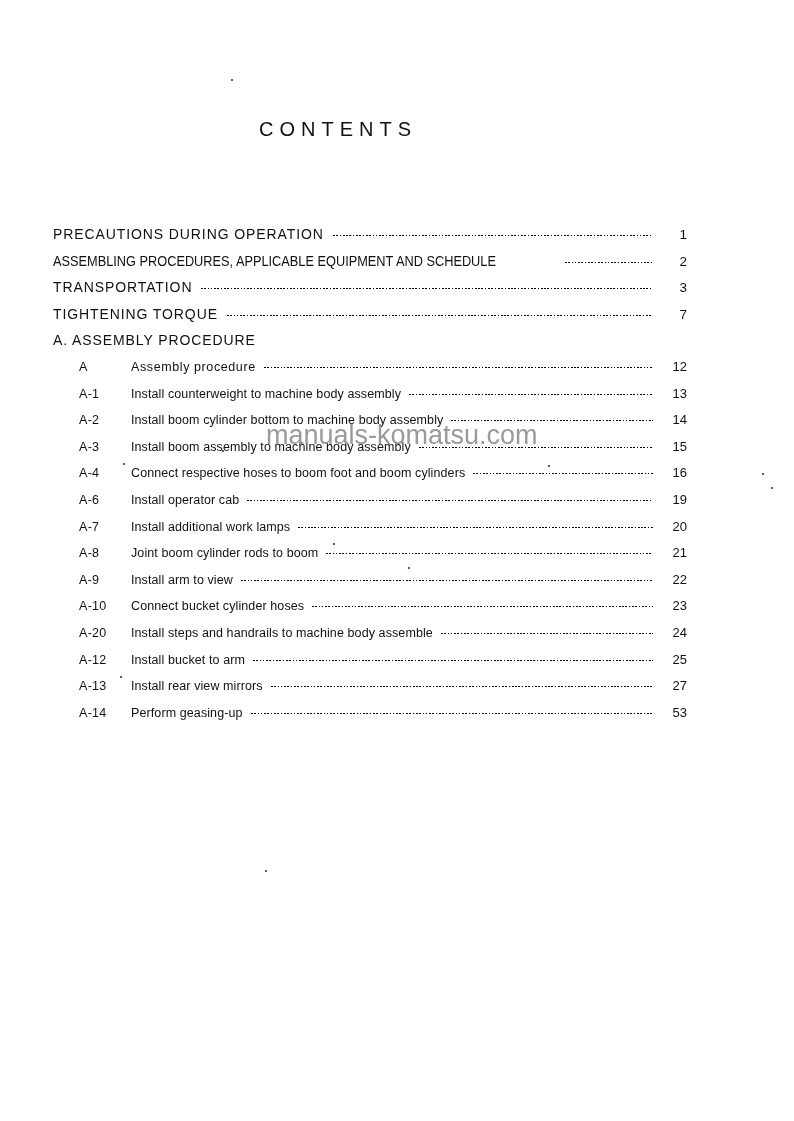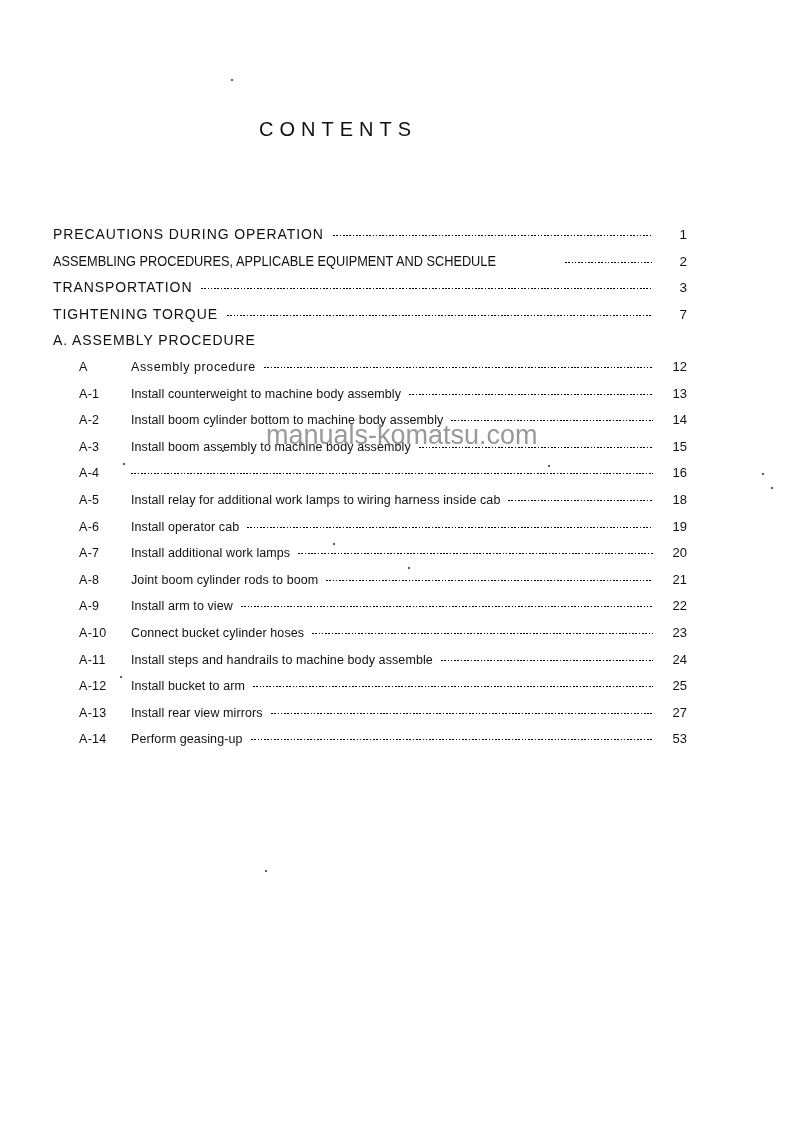--- a/index.html
+++ b/index.html
@@ -186,28 +186,23 @@
         <span class="r-page">14</span>
       </div>
       <div class="toc-row sub">
         <span class="r-label">A-3</span>
         <span class="r-title">Install boom assembly to machine body assembly</span>
         <span class="r-dots"></span>
         <span class="r-page">15</span>
       </div>
       <div class="toc-row sub">
         <span class="r-label">A-4</span>
+        <span class="r-title">Connect respective hoses to boom foot and boom cylinders</span>
         <span class="r-dots"></span>
         <span class="r-page">16</span>
-      </div>
-      <div class="toc-row sub">
-        <span class="r-label">A-5</span>
-        <span class="r-title">Install relay for additional work lamps to wiring harness inside cab</span>
-        <span class="r-dots"></span>
-        <span class="r-page">18</span>
       </div>
       <div class="toc-row sub">
         <span class="r-label">A-6</span>
         <span class="r-title">Install operator cab</span>
         <span class="r-dots"></span>
         <span class="r-page">19</span>
       </div>
       <div class="toc-row sub">
         <span class="r-label">A-7</span>
         <span class="r-title">Install additional work lamps</span>
@@ -226,21 +221,21 @@
         <span class="r-dots"></span>
         <span class="r-page">22</span>
       </div>
       <div class="toc-row sub">
         <span class="r-label">A-10</span>
         <span class="r-title">Connect bucket cylinder hoses</span>
         <span class="r-dots"></span>
         <span class="r-page">23</span>
       </div>
       <div class="toc-row sub">
-        <span class="r-label">A-11</span>
+        <span class="r-label">A-20</span>
         <span class="r-title">Install steps and handrails to machine body assemble</span>
         <span class="r-dots"></span>
         <span class="r-page">24</span>
       </div>
       <div class="toc-row sub">
         <span class="r-label">A-12</span>
         <span class="r-title">Install bucket to arm</span>
         <span class="r-dots"></span>
         <span class="r-page">25</span>
       </div>

